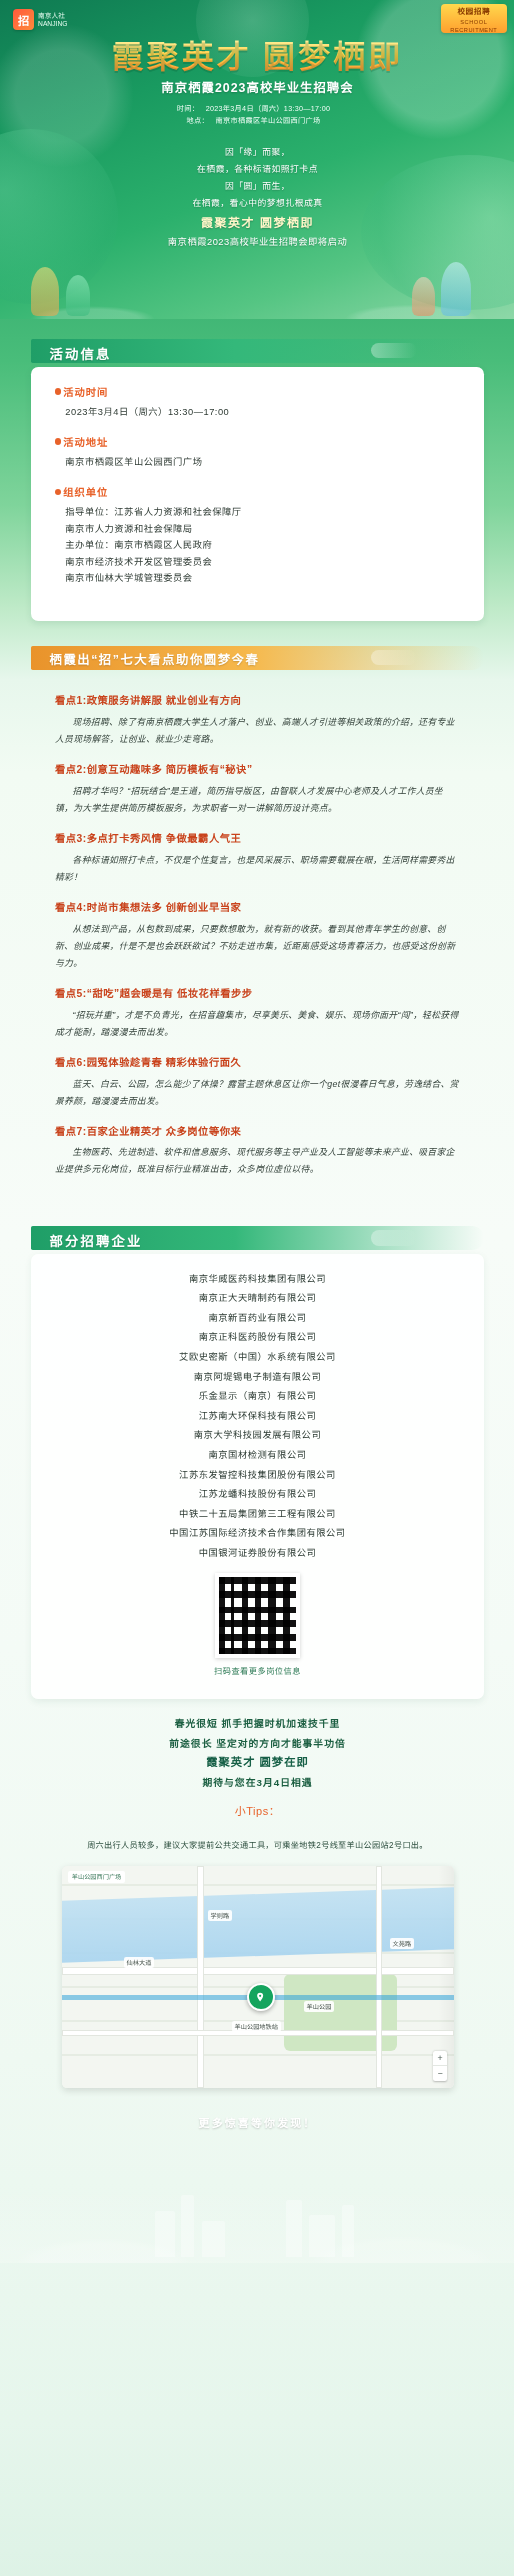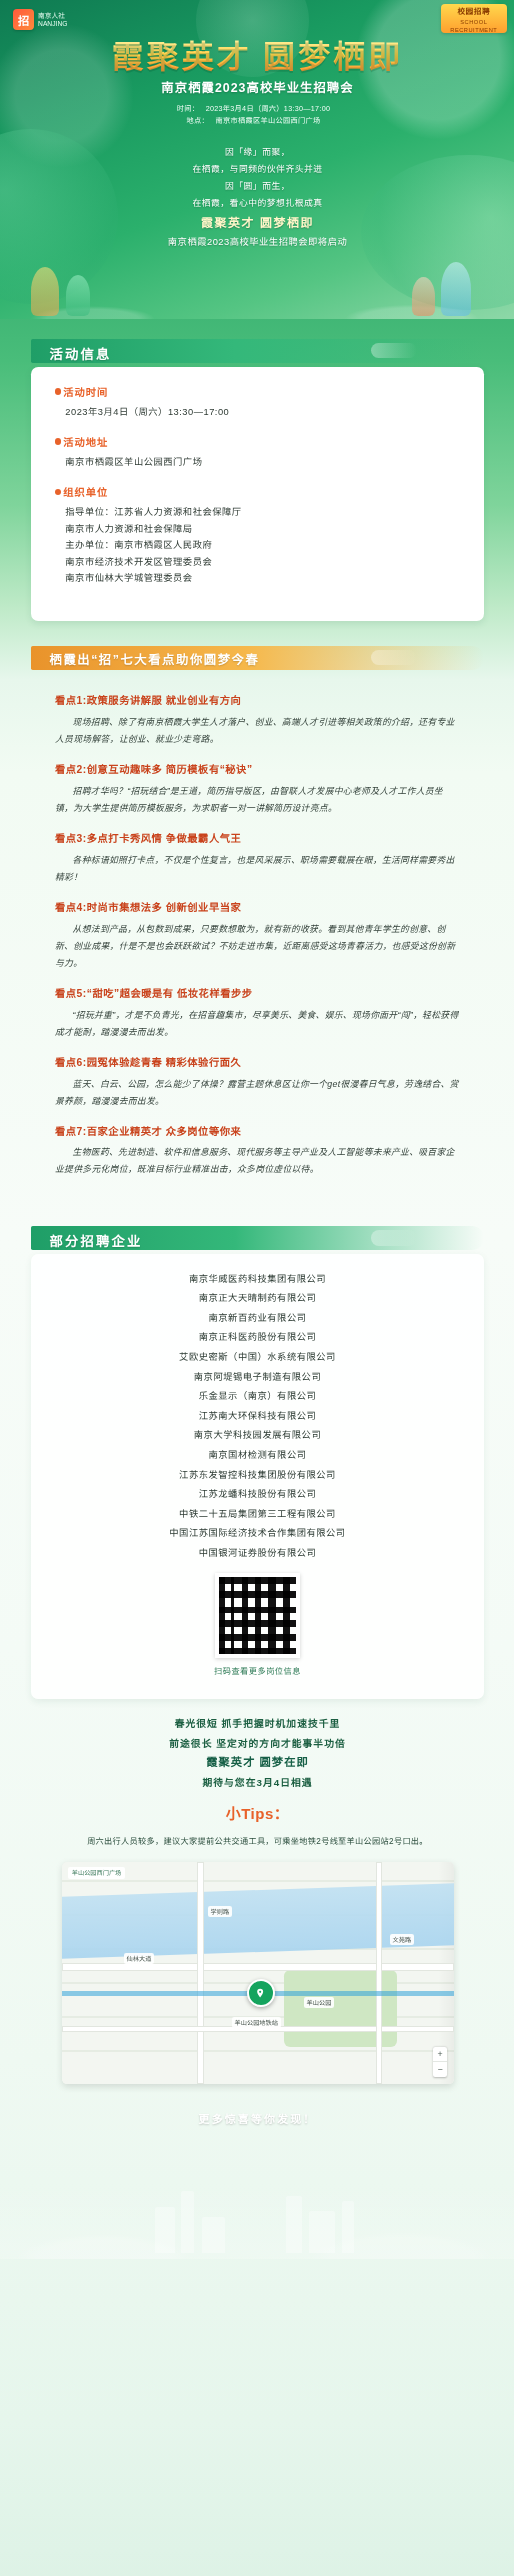--- a/index.html
+++ b/index.html
@@ -304,22 +304,22 @@
     font-weight: bold;
   }
   .slogan .big { font-size: 11.3px; color:#176047; }
 
   
   .tips {
     width: 453px; margin: 9.3px auto 0 auto; text-align:center;
   }
   .tips-title {
     color:#e8622a;
-    font-size: 15px; font-weight:bold; letter-spacing:0.5px;
-    margin-bottom: 11px;
+    font-size: 11px; font-weight:normal; letter-spacing:0.5px;
+    margin-bottom: 20px;
   }
   .tips-text {
     color:#2b4d3d;
     font-size: 8.2px; line-height: 15.5px; letter-spacing:0.3px;
   }
 
   
   .map-wrap {
     width: 392px; height: 222px;
     margin: 12.4px auto 5.2px auto;
@@ -457,21 +457,21 @@
         <span>2023年3月4日（周六）13:30—17:00</span>
       </div>
       <div class="row">
         <span>地点：</span>
         <span>南京市栖霞区羊山公园西门广场</span>
       </div>
     </div>
 
     <div class="hero-copy">
       <div>因「缘」而聚，</div>
-      <div>在栖霞，与同频的伙伴齐头并进</div>
+      <div>在栖霞，各种标语如照打卡点</div>
       <div>因「圆」而生，</div>
       <div>在栖霞，看心中的梦想扎根成真</div>
       <div class="hl">霞聚英才 圆梦栖即</div>
       <div class="launch">南京栖霞2023高校毕业生招聘会即将启动</div>
     </div>
 
     <div class="hero-people">
       <div class="silhouette s1"></div>
       <div class="silhouette s2"></div>
       <div class="silhouette s3"></div>

